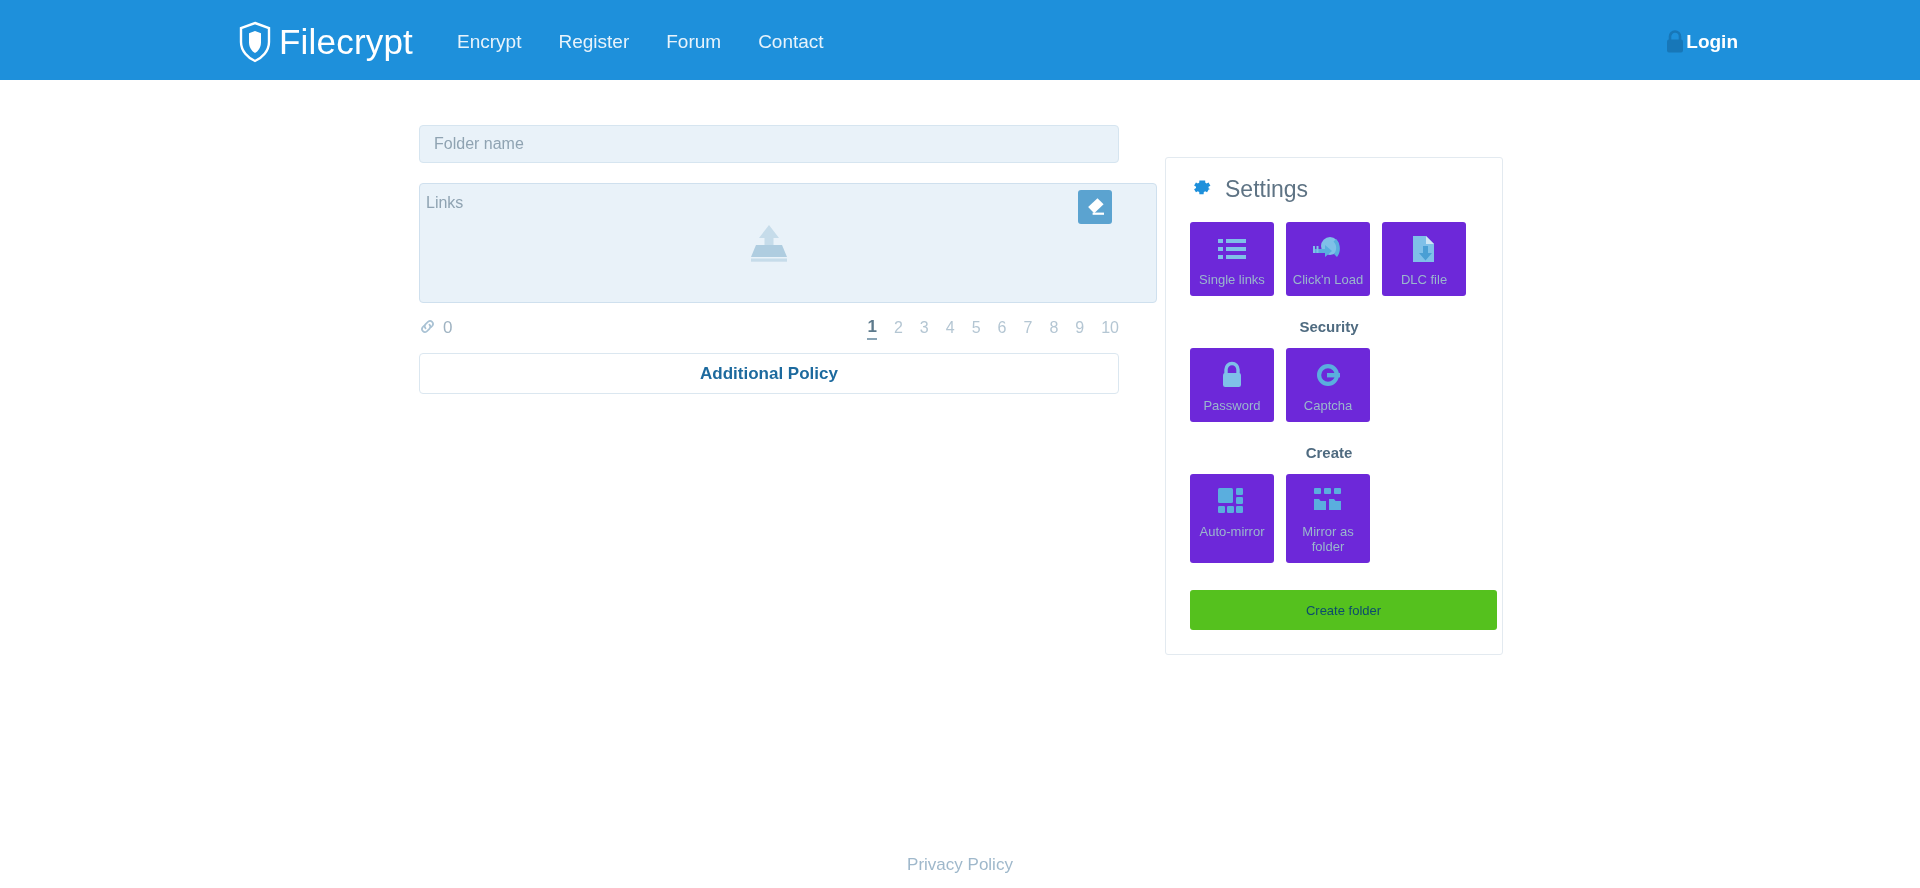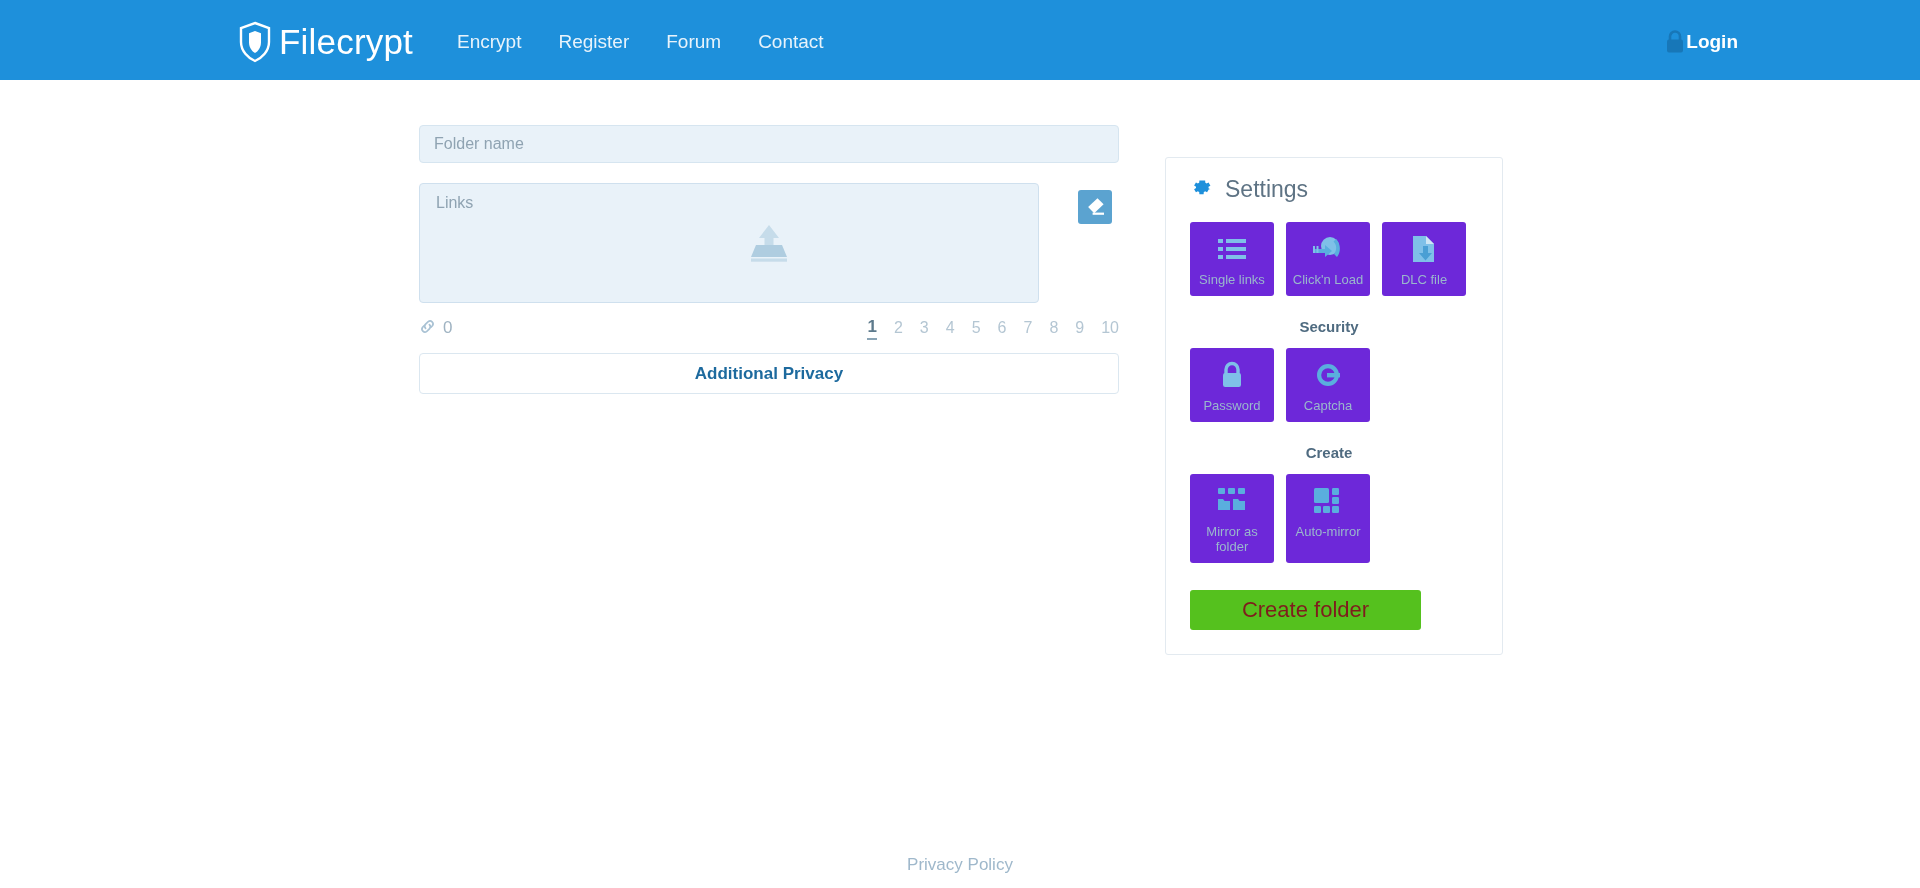--- a/index.html
+++ b/index.html
@@ -74,26 +74,26 @@
     padding: 16px 14px;
     font-size: 16px;
     color: #4a6375;
     font-family: "Liberation Sans", sans-serif;
     outline: none;
   }
   .folder-input::placeholder { color: #8fa3b2; }
 
   .links-wrap { position: relative; margin-top: 20px; }
   .links-input {
-    width: 620px;
+    width: 738px;
     height: 120px;
     background: #e9f2f9;
     border: 1px solid #cfe0ee;
     border-radius: 4px;
-    padding: 10px 16px;
+    padding: 10px 6px;
     font-size: 16px;
     color: #4a6375;
     font-family: "Liberation Sans", sans-serif;
     resize: none;
     outline: none;
     display: block;
   }
   .links-input::placeholder { color: #8fa3b2; }
   .upload-glyph {
     position: absolute;
@@ -198,28 +198,28 @@
   .section-title {
     font-size: 15px;
     color: #4f6b80;
     font-weight: 700;
     white-space: nowrap;
     padding-right: 10px;
   }
   .section-rule { flex: 1; height: 1px; background: #e3eaf0; }
 
   .create-btn {
-    width: 231px;
+    width: 307px;
     height: 40px;
     margin-top: 27px;
     background: #55c11e;
     border: none;
     border-radius: 3px;
-    color: #7f1d1d;
-    font-size: 22px;
+    color: #0c4a6e;
+    font-size: 13px;
     font-family: "Liberation Sans", sans-serif;
     cursor: pointer;
   }
 
   
   .footer {
     position: absolute;
     top: 855px;
     left: 0; right: 0;
     text-align: center;
@@ -307,21 +307,21 @@
         <a class="page-num" href="#">4</a>
         <a class="page-num" href="#">5</a>
         <a class="page-num" href="#">6</a>
         <a class="page-num" href="#">7</a>
         <a class="page-num" href="#">8</a>
         <a class="page-num" href="#">9</a>
         <a class="page-num" href="#">10</a>
       </div>
     </div>
 
-    <button class="mirror-btn">Additional Privacy</button>
+    <button class="mirror-btn">Additional Policy</button>
   </div>
 
   <div class="right-col">
     <div class="panel">
 
       <div class="panel-title-row">
         <span>
           <svg width="23" height="23" viewBox="0 0 24 24">
             <path fill="#1e90db" d="M12 8.2a3.8 3.8 0 1 0 0 7.6 3.8 3.8 0 0 0 0-7.6zm9.3 5.6l-2-1.1c.1-.5.1-1 0-1.5l2-1.1-1.9-3.3-2.1 1a7.7 7.7 0 0 0-1.3-.8l-.2-2.3H9.8l-.2 2.3c-.5.2-.9.5-1.3.8l-2.1-1L4.3 10l2 1.1c-.1.5-.1 1 0 1.5l-2 1.1 1.9 3.3 2.1-1c.4.3.8.6 1.3.8l.2 2.3h4.4l.2-2.3c.5-.2.9-.5 1.3-.8l2.1 1 1.9-3.3z"></path>
           </svg>
@@ -397,44 +397,44 @@
       </div>
 
       <div class="section-head">
         <span class="section-title">Create</span>
         <span class="section-rule"></span>
       </div>
 
       <div class="tile-row">
         <div class="tile">
           <span class="tile-icon">
-            <svg width="30" height="26" viewBox="0 0 30 26">
-              <rect x="1" y="0" width="7" height="6" rx="1" fill="#5aaede"></rect>
-              <rect x="11" y="0" width="7" height="6" rx="1" fill="#5aaede"></rect>
-              <rect x="21" y="0" width="7" height="6" rx="1" fill="#5aaede"></rect>
-              <path d="M1 11 h5 l1.6 2 h5.4 v9 H1 Z" fill="#5aaede"></path>
-              <path d="M16 11 h5 l1.6 2 H28 v9 H16 Z" fill="#5aaede"></path>
-            </svg>
-          </span>
-          <span class="tile-label">Mirror as folder</span>
-        </div>
-
-        <div class="tile">
-          <span class="tile-icon">
             <svg width="28" height="26" viewBox="0 0 28 26">
               <rect x="0" y="0" width="15" height="15" rx="1.5" fill="#5aaede"></rect>
               <rect x="18" y="0" width="7" height="7" rx="1.2" fill="#5aaede"></rect>
               <rect x="18" y="9" width="7" height="7" rx="1.2" fill="#5aaede"></rect>
               <rect x="0" y="18" width="7" height="7" rx="1.2" fill="#5aaede"></rect>
               <rect x="9" y="18" width="7" height="7" rx="1.2" fill="#5aaede"></rect>
               <rect x="18" y="18" width="7" height="7" rx="1.2" fill="#5aaede"></rect>
             </svg>
           </span>
           <span class="tile-label">Auto-mirror</span>
         </div>
+
+        <div class="tile">
+          <span class="tile-icon">
+            <svg width="30" height="26" viewBox="0 0 30 26">
+              <rect x="1" y="0" width="7" height="6" rx="1" fill="#5aaede"></rect>
+              <rect x="11" y="0" width="7" height="6" rx="1" fill="#5aaede"></rect>
+              <rect x="21" y="0" width="7" height="6" rx="1" fill="#5aaede"></rect>
+              <path d="M1 11 h5 l1.6 2 h5.4 v9 H1 Z" fill="#5aaede"></path>
+              <path d="M16 11 h5 l1.6 2 H28 v9 H16 Z" fill="#5aaede"></path>
+            </svg>
+          </span>
+          <span class="tile-label">Mirror as folder</span>
+        </div>
       </div>
 
       <button class="create-btn">Create folder</button>
     </div>
   </div>
 </div>
 
 <div class="footer">
   <a class="footer-link" href="#">Privacy Policy</a>
 </div>

